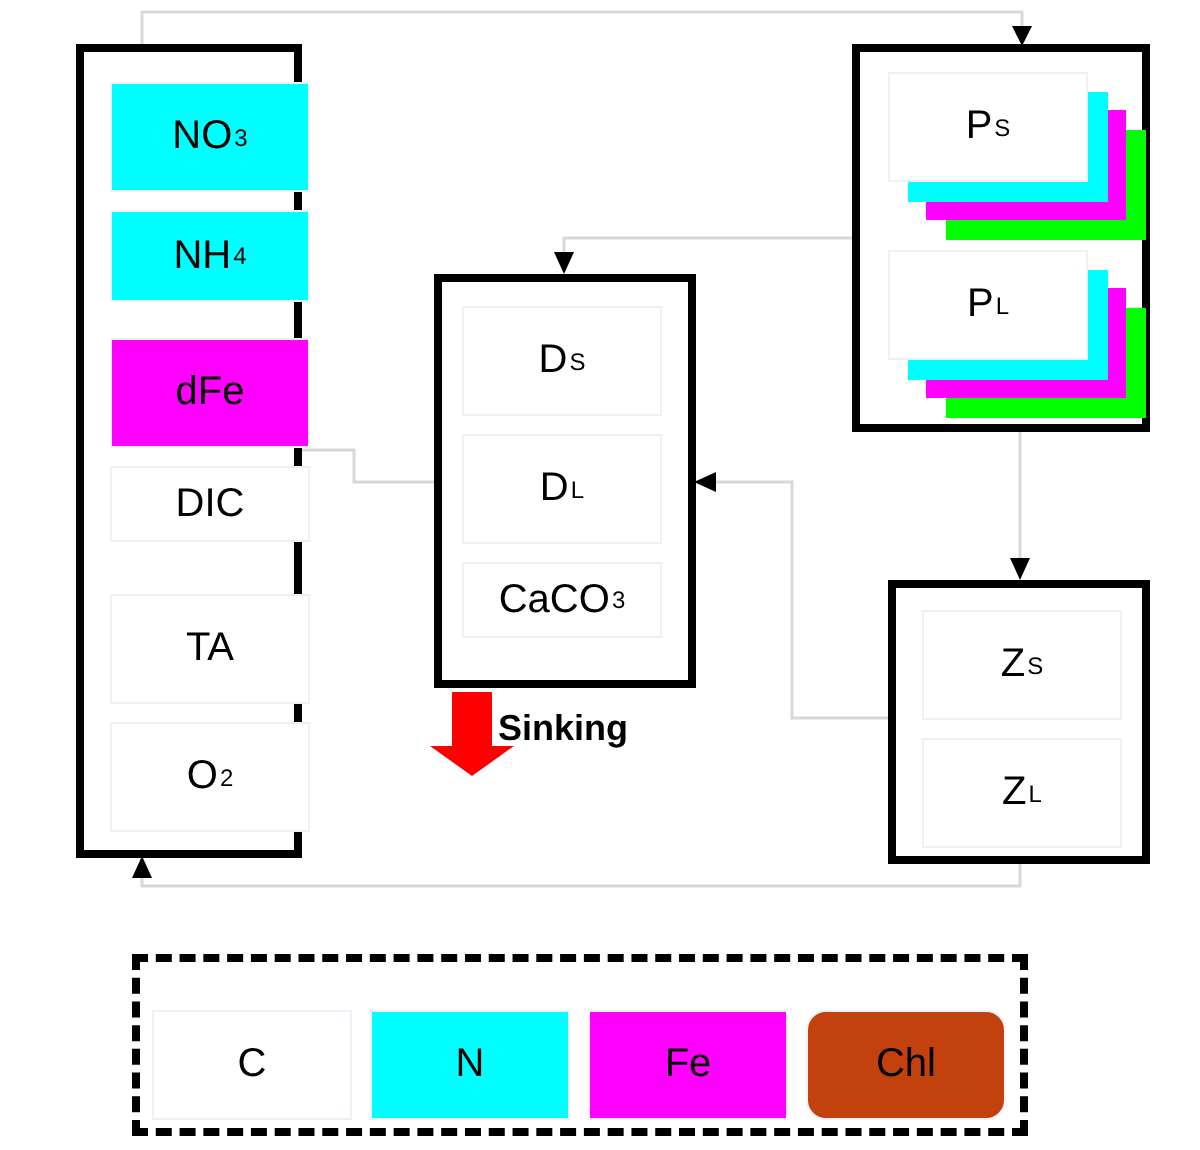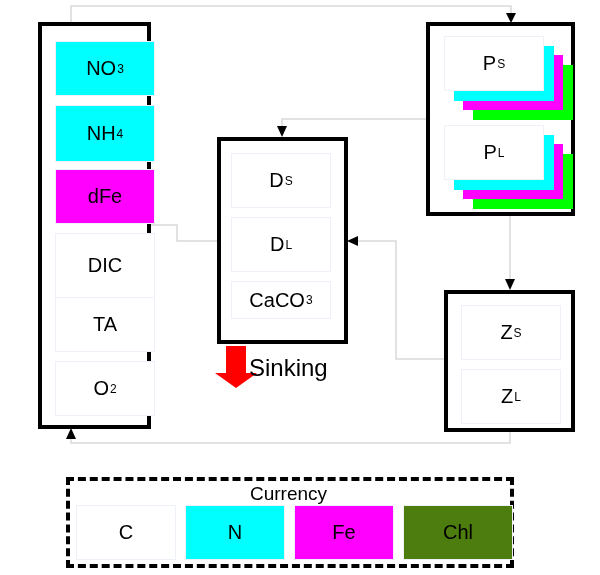--- a/index.html
+++ b/index.html
@@ -10,21 +10,21 @@
           display:flex; align-items:center; justify-content:center;
           font-size:20px; background:#fff; }
   .cell sub { font-size:12px; vertical-align:-6px; margin-left:1px; }
   .stack { position:absolute; }
   .stack .layer { position:absolute; width:100px; height:55px; }
   svg.lines { position:absolute; left:0; top:0; }
   .legend { position:absolute; box-sizing:border-box; border:4px dashed #000; }
   .legend-title { position:absolute; font-size:19px; }
   .legend-item { position:absolute; box-sizing:border-box; border:1px solid #eef2f8;
                  display:flex; align-items:center; justify-content:center; font-size:20px; }
-  .sinking-label { position:absolute; font-size:24px; }
+  .sinking-label { position:absolute; font-size:18px;font-weight:bold; }
 </style>
 </head>
 <body>
 
 <svg class="lines" width="600" height="575">
 
   <polyline points="71,22 71,6 511,6 511,14" fill="none" stroke="#d9d9d9" stroke-width="1.5"></polyline>
   <polygon points="506,13 516,13 511,23" fill="#000"></polygon>
 
   <polyline points="426,119 282,119 282,126" fill="none" stroke="#d9d9d9" stroke-width="1.5"></polyline>
@@ -46,28 +46,28 @@
     <rect x="226" y="346" width="20" height="28" fill="#ff0000"></rect>
     <polygon points="215,373 257,373 236,388" fill="#ff0000"></polygon>
   </g>
 </svg>
 
 <div class="box" style="left:6px; top:22px; width:113px; height:407px;margin-left:32px;">
   <div class="cell" style="left:13px; top:15px; width:100px; height:55px; background:#00ffff;">
       <span>NO</span>
       <sub>3</sub>
     </div>
-  <div class="cell" style="left:13px; top:79px; width:100px; height:57px; background:#00ffff;">
+  <div class="cell" style="left:13px; top:79px; width:100px; height:46px; background:#00ffff;">
       <span>NH</span>
       <sub>4</sub>
     </div>
   <div class="cell" style="left:13px; top:143px; width:100px; height:55px; background:#ff00ff;text-align:center;">
       <span>dFe</span>
     </div>
-  <div class="cell" style="left:13px; top:207px; width:100px; height:65px;">
+  <div class="cell" style="left:13px; top:207px; width:100px; height:38px;">
       <span>DIC</span>
     </div>
   <div class="cell" style="left:13px; top:271px; width:100px; height:55px;text-align:center;">
       <span>TA</span>
     </div>
   <div class="cell" style="left:13px; top:335px; width:100px; height:55px;">
       <span>O</span>
       <sub>2</sub>
     </div>
 </div>
@@ -114,26 +114,25 @@
       <span>Z</span>
       <sub>S</sub>
     </div>
   <div class="cell" style="left:13px; top:75px; width:100px; height:55px;">
       <span>Z</span>
       <sub>L</sub>
     </div>
 </div>
 
 <div class="legend" style="left:66px; top:477px; width:448px; height:91px;">
-  <div class="legend-title" style="left:180px; top:2px;">Currency</div>
   <div class="legend-item" style="left:6px; top:24px; width:100px; height:55px; background:#ffffff;">
       <span>C</span>
     </div>
   <div class="legend-item" style="left:115px; top:24px; width:100px; height:55px; background:#00ffff;">
       <span>N</span>
     </div>
   <div class="legend-item" style="left:224px; top:24px; width:100px; height:55px; background:#ff00ff;text-align:right;">
       <span>Fe</span>
     </div>
-  <div class="legend-item" style="left:333px; top:24px; width:110px; height:55px; background:#4d7c0f;">
+  <div class="legend-item" style="left:333px; top:24px; width:100px; height:55px; background:#c2410c;border-radius:10px;">
       <span>Chl</span>
     </div>
 </div>
 
 </body></html>

